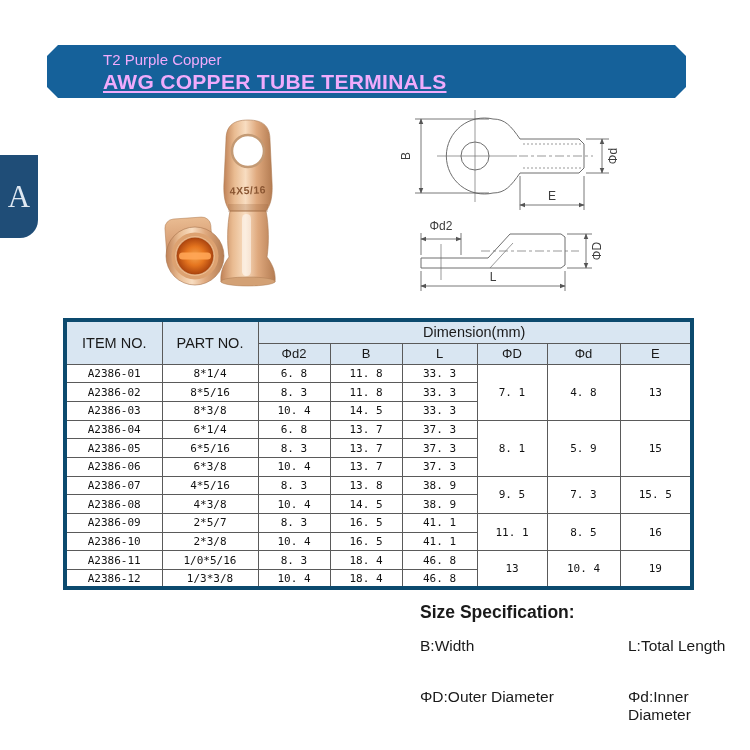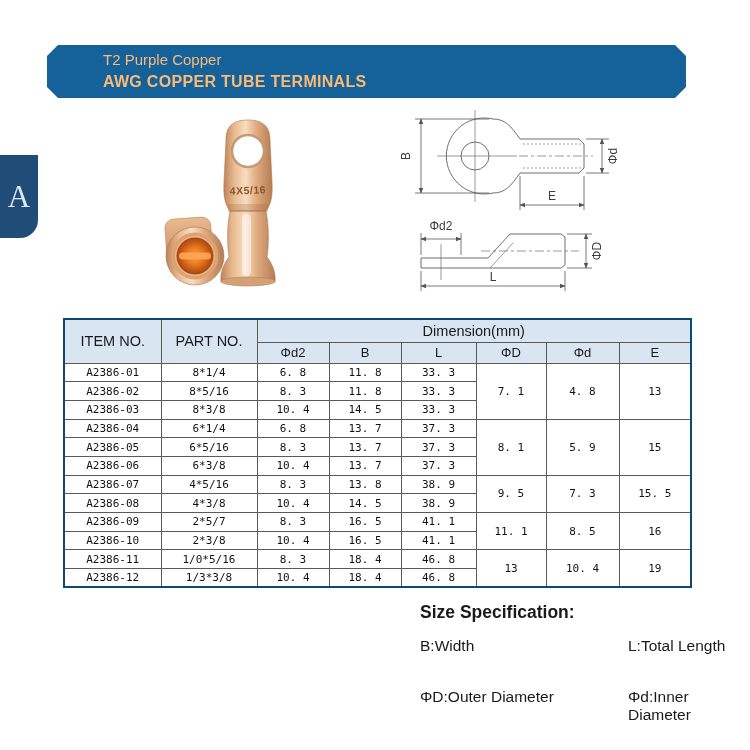--- a/index.html
+++ b/index.html
@@ -12,27 +12,27 @@
     background: #ffffff;
     overflow: hidden;
   }
 
   
   .banner {
     position: absolute;
     left: 47px; top: 45px;
     width: 639px; height: 53px;
     background: #15619a;
-    color: #fdba74;
+    color: #f0abfc;
     clip-path: polygon(11px 0, calc(100% - 11px) 0, 100% 11px, 100% calc(100% - 11px),
                        calc(100% - 11px) 100%, 11px 100%, 0 calc(100% - 11px), 0 11px);
     padding: 5px 0 0 56px;
   }
   .banner-subtitle { font-size: 15px; line-height: 19px; font-weight: 400; }
-  .banner-title { font-size: 16px; line-height: 25px; font-weight: 700; letter-spacing: 0.3px; }
+  .banner-title { font-size: 21px; line-height: 25px; font-weight: 700; letter-spacing: 0.3px; text-decoration: underline; }
 
   
   .side-tab {
     position: absolute;
     left: 0; top: 155px;
     width: 38px; height: 83px;
     background: #1f4d77;
     border-radius: 0 0 18px 0;
     display: flex; align-items: center; justify-content: center;
     color: #dfe8f2;
@@ -45,21 +45,21 @@
   .diagram { position: absolute; left: 393px; top: 106px; }
   .dim-label { font-family: "Liberation Sans", sans-serif; font-size: 12px; fill: #3d3d3d; }
 
   
   table.spec {
     position: absolute;
     left: 63px; top: 318px;
     width: 627px;
     border-collapse: collapse;
     table-layout: fixed;
-    border: 2px solid #0c4a6e;
+    border: 4px solid #0c4a6e;
   }
   table.spec th, table.spec td {
     border: 1px solid #5a5a5a;
     text-align: center;
     vertical-align: middle;
     padding: 0;
   }
   table.spec thead th {
     background: #d9e6f2;
     font-weight: 400;

